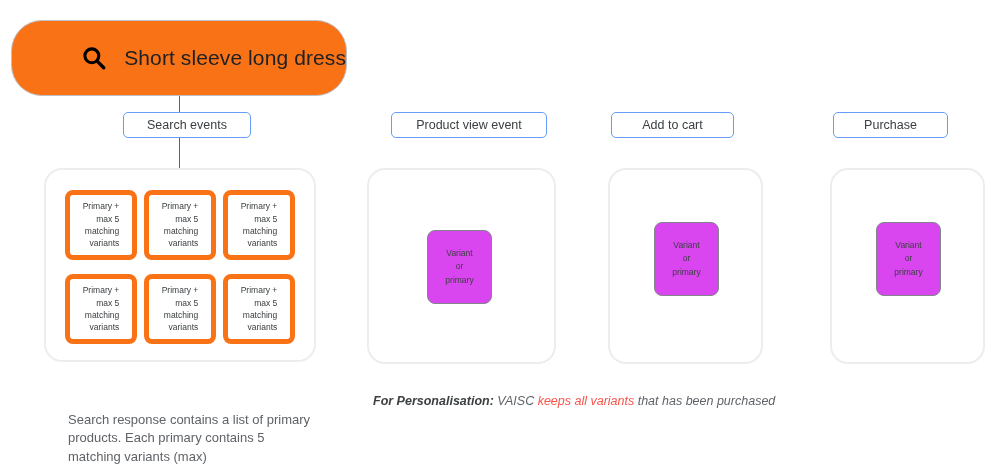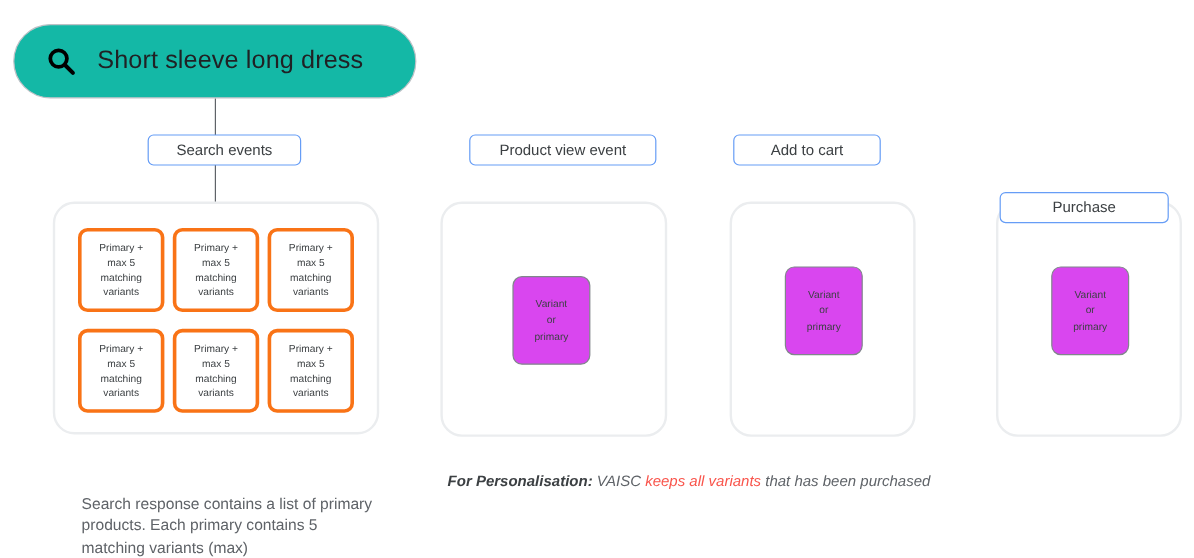--- a/index.html
+++ b/index.html
@@ -15,29 +15,30 @@
     color: #3c4043;
     overflow: hidden;
   }
 
   
   .search-bar {
     position: absolute;
     left: 11px;
     top: 20px;
     width: 336px;
-    height: 62px;
+    height: 76px;
     box-sizing: border-box;
     border: 1px solid #bdc1c6;
     border-radius: 31px;
-    background: #14b8a6;
+    background: #f97316;
     display: flex;
     align-items: center;
     padding-left: 26px;
     z-index: 5;
+    justify-content: flex-end;
   }
   .search-icon {
     width: 26px;
     height: 26px;
     flex: 0 0 auto;
     display: block;
   }
   .search-text {
     margin-left: 17px;
     font-size: 21px;
@@ -69,21 +70,21 @@
     align-items: center;
     justify-content: center;
     font-size: 12.5px;
     color: #3c4043;
     z-index: 4;
     white-space: nowrap;
   }
   .chip-search   { left: 123px; top: 112px; width: 128px; }
   .chip-view     { left: 391px; top: 112px; width: 156px; }
   .chip-cart     { left: 611px; top: 112px; width: 123px; }
-  .chip-purchase { left: 833px; top: 112px; width: 141px; margin-top: 48px; }
+  .chip-purchase { left: 833px; top: 112px; width: 115px; }
 
   
   .panel {
     position: absolute;
     box-sizing: border-box;
     border: 2px solid #ebedef;
     border-radius: 18px;
     background: #ffffff;
     z-index: 2;
   }
@@ -98,27 +99,27 @@
     left: 19px;
     top: 20px;
     display: grid;
     grid-template-columns: repeat(3, 72px);
     grid-template-rows: repeat(2, 70px);
     column-gap: 7px;
     row-gap: 14px;
   }
   .variant-card {
     box-sizing: border-box;
-    border: 3px solid #f97316;
+    border: 5px solid #f97316;
     border-radius: 8px;
     background: #ffffff;
     display: flex;
     align-items: center;
     justify-content: center;
-    text-align: center;
+    text-align: right;
     font-size: 8.5px;
     line-height: 1.45;
     color: #3c4043;
     padding: 2px;
   }
 
   
   .vp-card {
     position: absolute;
     box-sizing: border-box;

